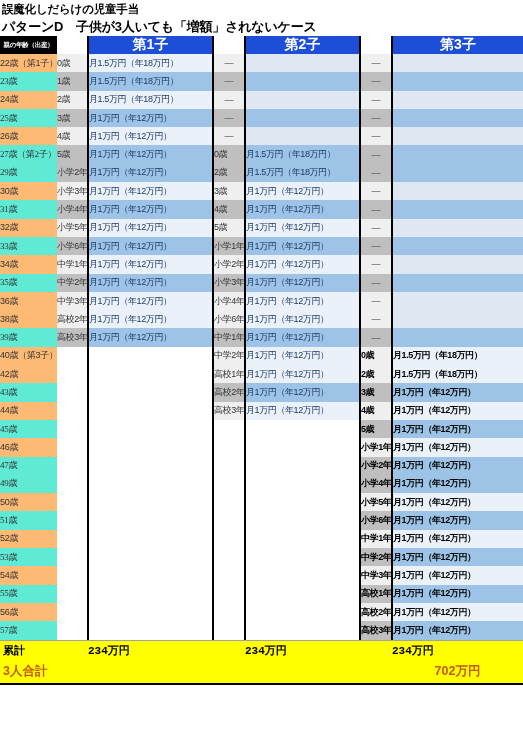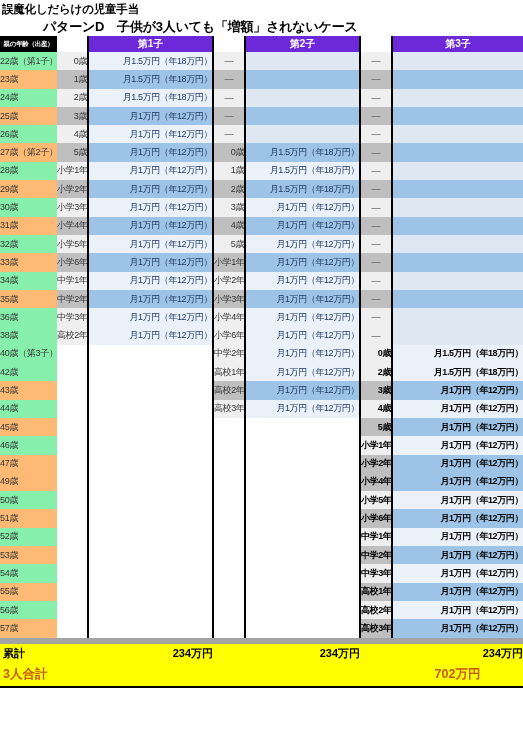--- a/index.html
+++ b/index.html
@@ -5,68 +5,68 @@
   html,body{margin:0;padding:0;}
   body{
     width:523px;height:750px;background:#ffffff;
     font-family:"Liberation Sans","DejaVu Sans",sans-serif;
     color:#000;overflow:hidden;
   }
   #root{width:429px;height:750px;position:relative;}
 
   .titles{padding:2px 0 0 2px;}
   .title1{font-size:11.5px;font-weight:bold;line-height:15px;letter-spacing:-0.2px;}
-  .title2{font-size:13px;font-weight:bold;line-height:18px;letter-spacing:-0.2px;margin-top:1px;margin-left:41px;}
+  .title2{font-size:13px;font-weight:bold;line-height:18px;letter-spacing:-0.2px;margin-top:1px;}
 
   table.grid{border-collapse:collapse;table-layout:fixed;width:523px;}
   table.grid td{padding:0;margin:0;overflow:hidden;white-space:nowrap;}
 
   
   .c-page{width:57px;}
   .c-a1{width:31px;}
   .c-m1{width:125px;}
   .c-a2{width:32px;}
   .c-m2{width:115px;}
   .c-a3{width:32px;}
   .c-m3{width:131px;}
 
   
   tr.hdr td{height:16px;}
   .hdr-page{background:#000;color:#fff;font-size:6.5px;font-weight:bold;
             text-align:center;letter-spacing:-0.3px;}
-  .hdr-black{background:#6d28d9;color:#fff;font-size:10px;font-weight:bold;text-align:center;}
+  .hdr-black{background:#1d4ed8;color:#fff;font-size:14px;font-weight:bold;text-align:center;}
   .hdr-blank{background:#fff;}
 
   
   tr.r td{height:18.3px;font-size:9px;}
-  .pg{background:#86efac;color:#333;font-size:7.5px;padding-left:3px;letter-spacing:-0.3px;}
-  .pg.alt{background:#fdba74;}
-
-  .ag{background:#efefef;color:#333;font-size:7.5px;text-align:right;letter-spacing:-0.4px;}
+  .pg{background:#fdba74;color:#333;font-size:7.5px;padding-left:3px;letter-spacing:-0.3px;}
+  .pg.alt{background:#5eead4;font-family:Liberation Serif, serif;}
+
+  .ag{background:#efefef;color:#333;font-size:7.5px;text-align:left;letter-spacing:-0.4px;}
   .ag.alt{background:#bfbfbf;}
-  .am{background:#eaf1f9;color:#1f3864;font-size:9.5px;text-align:right;letter-spacing:-0.4px;}
+  .am{background:#eaf1f9;color:#1f3864;font-size:9.5px;text-align:left;letter-spacing:-0.4px;}
   .am.alt{background:#9dc3e6;}
   .am.b,.ag.b{font-weight:bold;color:#000;}
   .am.b{color:#000;}
 
   .dash{background:#efefef;color:#555;text-align:center;font-size:9px;}
   .dash.alt{background:#bfbfbf;}
   .tint{background:#dfe7f3;}
   .tint.alt{background:#9dc3e6;}
   .blank{background:#ffffff;}
 
   
   .sepL{border-left:2px solid #000;}
   .sepR{border-right:2px solid #000;}
 
-  tr.topline td{border-top:6px solid #a3a3a3;}
+  tr.topline td{border-top:1px solid #a3a3a3;font-family:Liberation Mono, monospace;}
   tr.botline td{border-bottom:2px solid #000;}
 
   
-  tr.total td{height:20px;background:#ffff00;font-size:11px;font-weight:bold;text-align:right;}
+  tr.total td{height:20px;background:#ffff00;font-size:11px;font-weight:bold;text-align:left;}
   tr.total td.lbl{text-align:left;padding-left:3px;}
   tr.grand td{height:22px;background:#ffff00;font-size:12.5px;font-weight:bold;
               color:#c55a11;text-align:center;}
   tr.grand td.lbl{text-align:left;padding-left:3px;color:#c55a11;}
 </style>
 </head>
 <body>
 
 <div id="root">
 
@@ -143,29 +143,20 @@
         <tr class="r">
           <td class="pg alt">27歳（第2子）</td>
           <td class="ag alt">5歳</td>
           <td class="am alt sepL sepR">月1万円（年12万円）</td>
           <td class="ag alt">0歳</td>
           <td class="am alt sepL sepR">月1.5万円（年18万円）</td>
           <td class="dash alt">—</td>
           <td class="tint alt sepL"></td>
         </tr>
         <tr class="r">
-          <td class="pg">28歳</td>
-          <td class="ag">小学1年</td>
-          <td class="am sepL sepR">月1万円（年12万円）</td>
-          <td class="ag">1歳</td>
-          <td class="am sepL sepR">月1.5万円（年18万円）</td>
-          <td class="dash">—</td>
-          <td class="tint sepL"></td>
-        </tr>
-        <tr class="r">
           <td class="pg alt">29歳</td>
           <td class="ag alt">小学2年</td>
           <td class="am alt sepL sepR">月1万円（年12万円）</td>
           <td class="ag alt">2歳</td>
           <td class="am alt sepL sepR">月1.5万円（年18万円）</td>
           <td class="dash alt">—</td>
           <td class="tint alt sepL"></td>
         </tr>
         <tr class="r">
           <td class="pg">30歳</td>
@@ -231,20 +222,29 @@
           <td class="tint sepL"></td>
         </tr>
         <tr class="r">
           <td class="pg">38歳</td>
           <td class="ag">高校2年</td>
           <td class="am sepL sepR">月1万円（年12万円）</td>
           <td class="ag">小学6年</td>
           <td class="am sepL sepR">月1万円（年12万円）</td>
           <td class="dash">—</td>
           <td class="tint sepL"></td>
+        </tr>
+        <tr class="r">
+          <td class="pg alt">39歳</td>
+          <td class="ag alt">高校3年</td>
+          <td class="am alt sepL sepR">月1万円（年12万円）</td>
+          <td class="ag alt">中学1年</td>
+          <td class="am alt sepL sepR">月1万円（年12万円）</td>
+          <td class="dash alt">—</td>
+          <td class="tint alt sepL"></td>
         </tr>
         <tr class="r">
           <td class="pg">40歳（第3子）</td>
           <td class="blank"></td>
           <td class="blank sepL sepR"></td>
           <td class="ag">中学2年</td>
           <td class="am sepL sepR">月1万円（年12万円）</td>
           <td class="ag b">0歳</td>
           <td class="am b sepL">月1.5万円（年18万円）</td>
         </tr>

